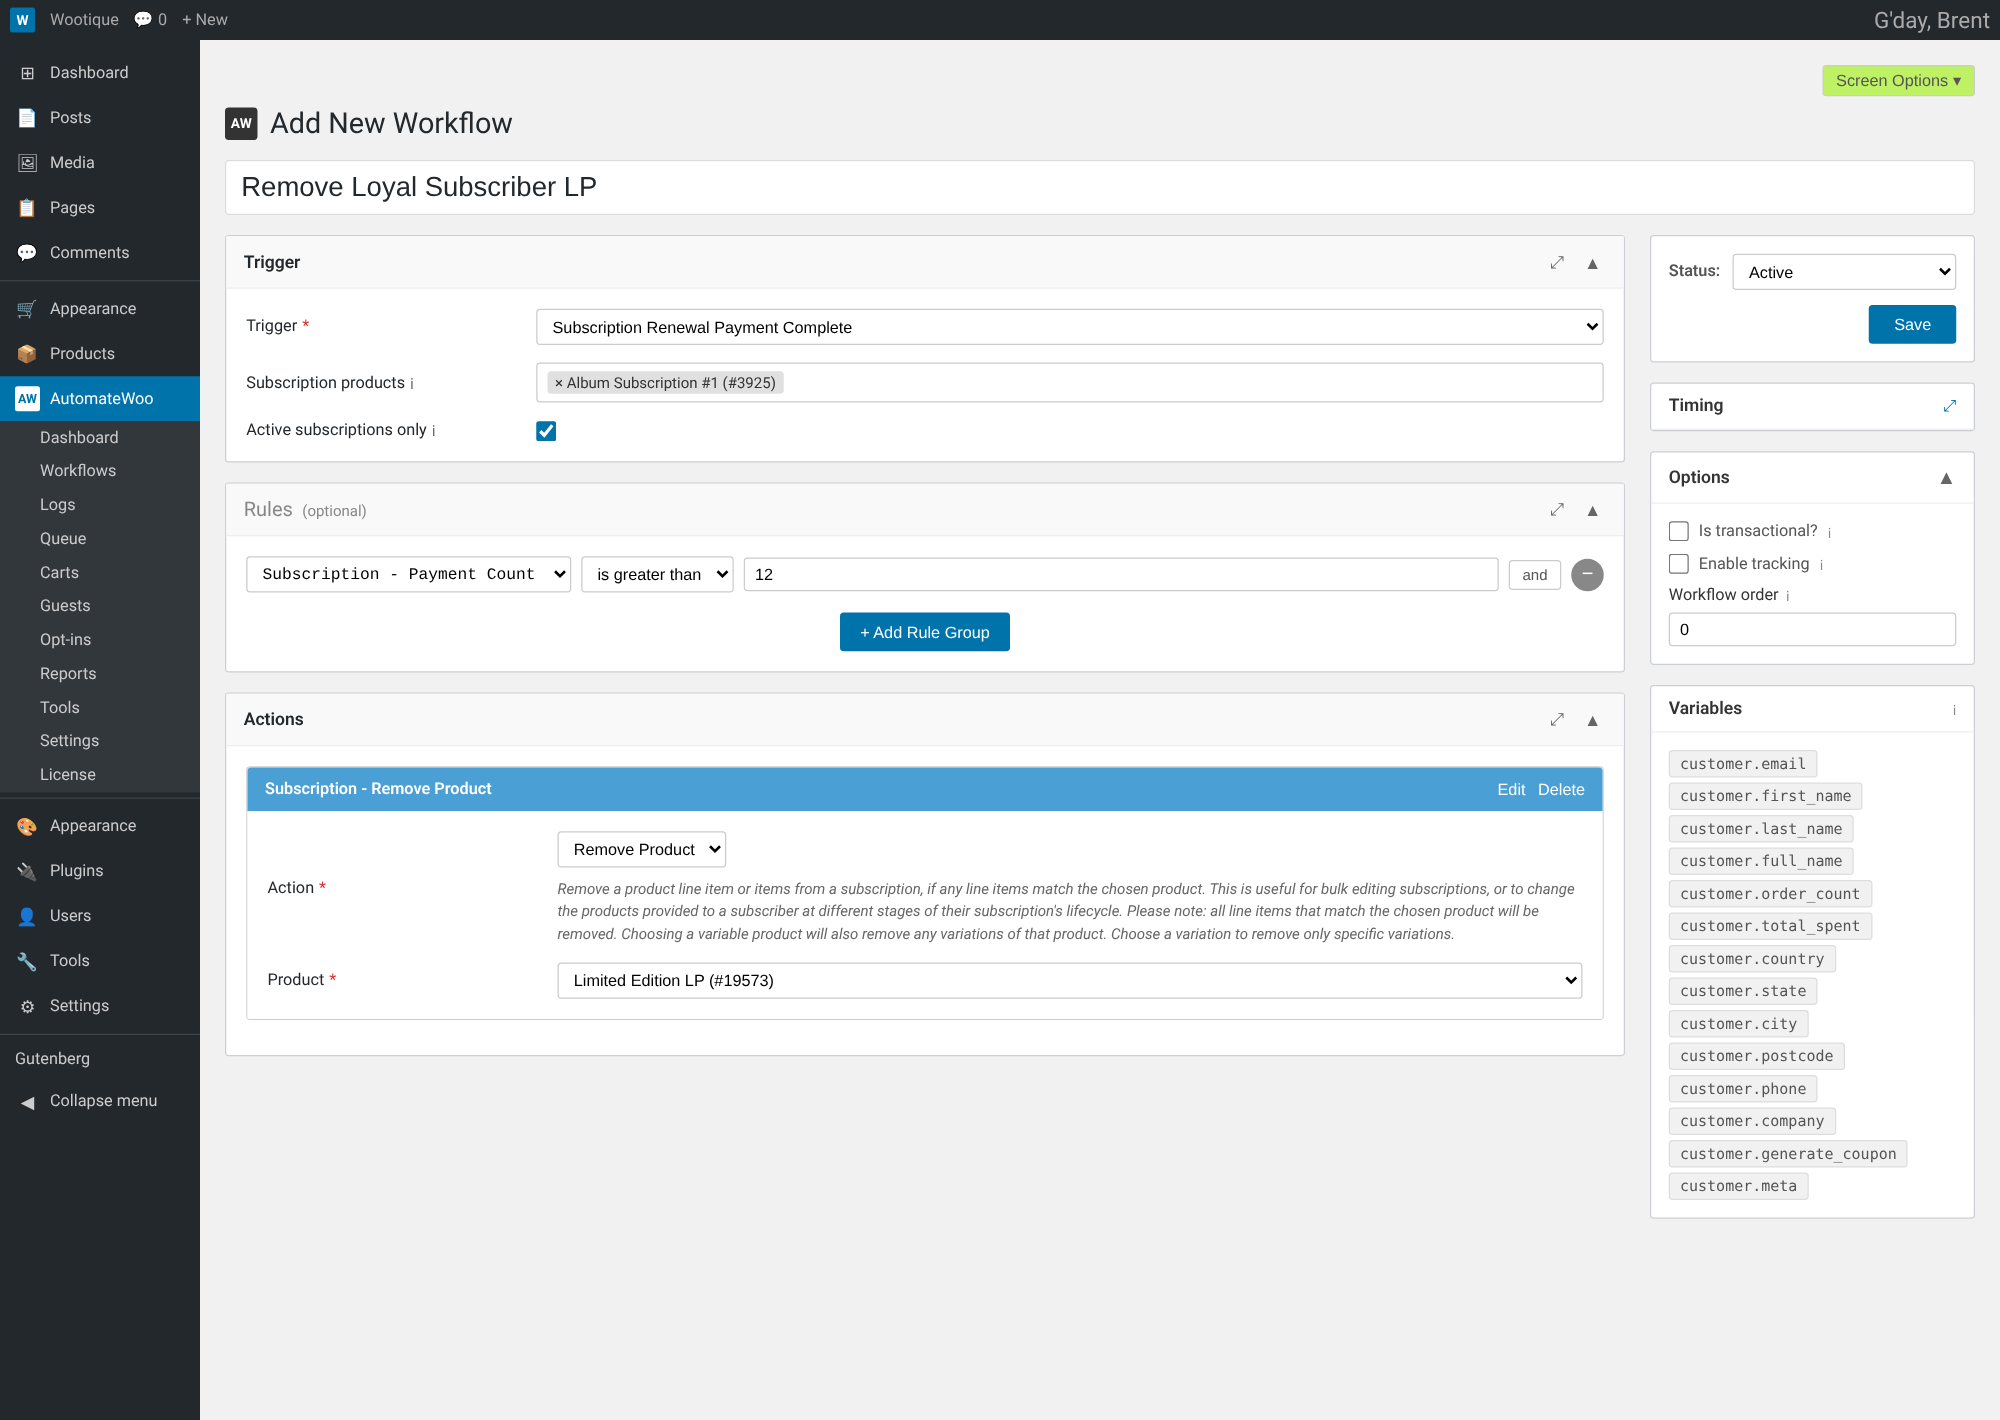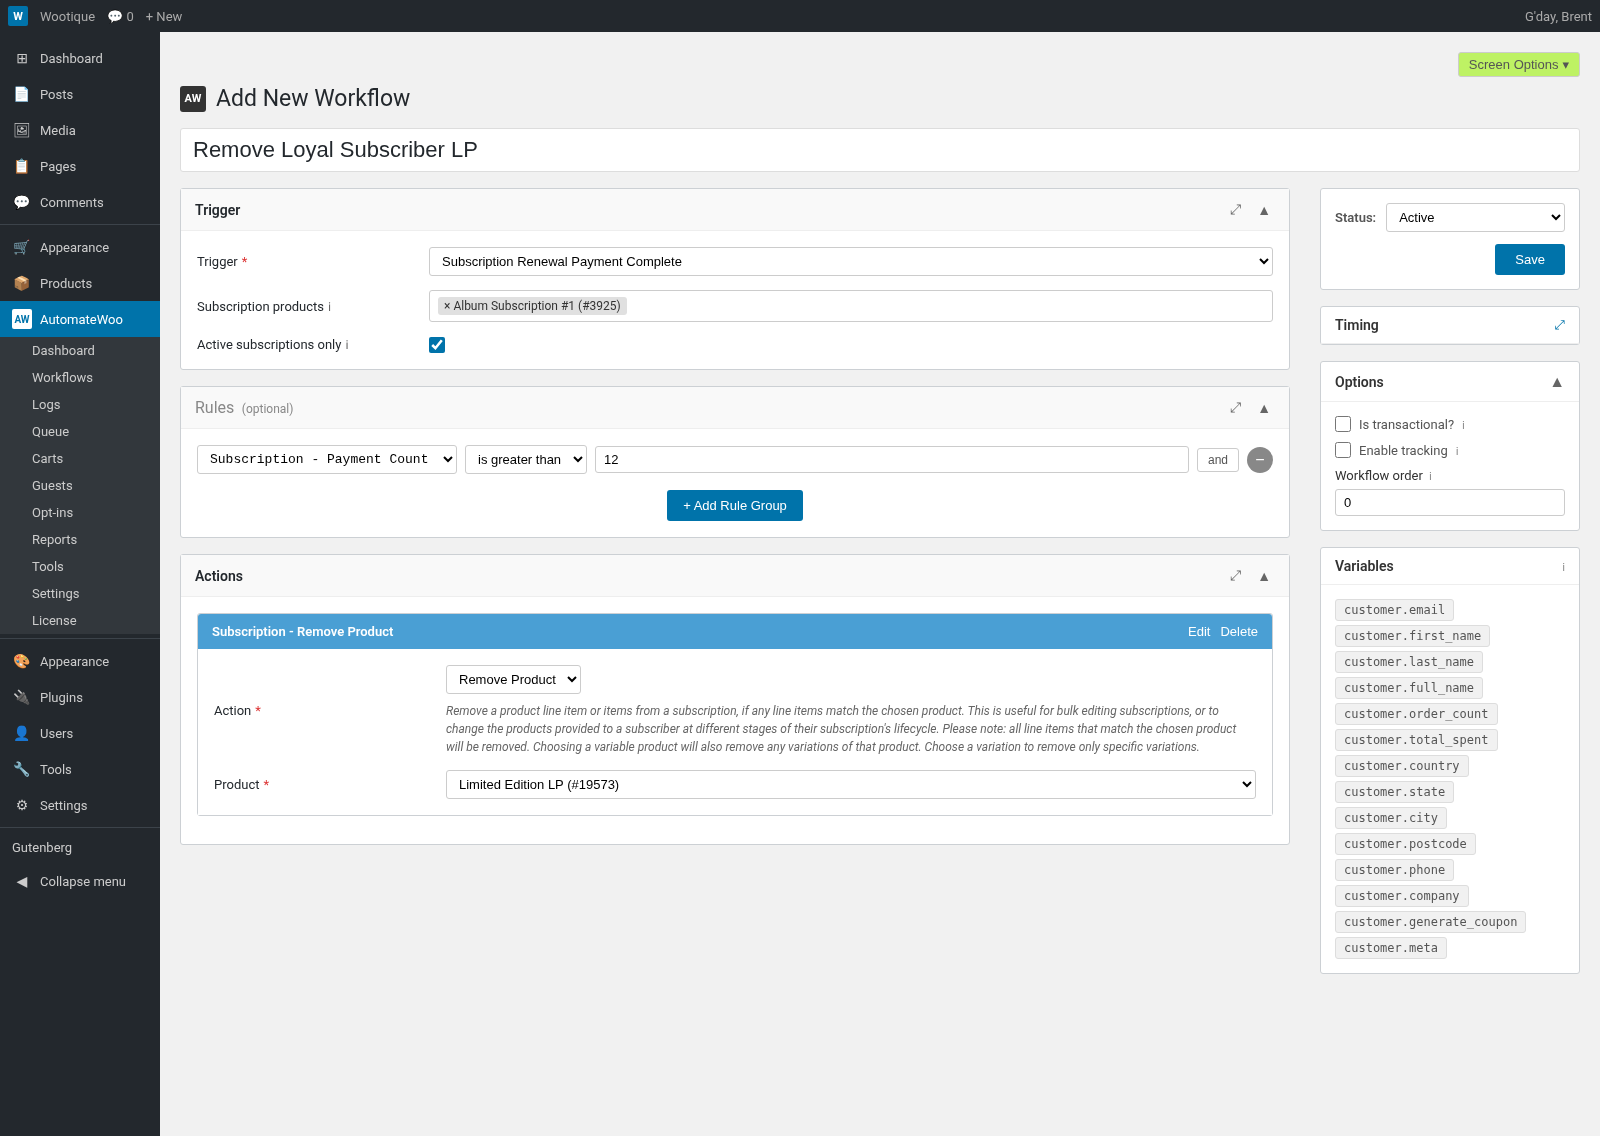--- a/index.html
+++ b/index.html
@@ -12,21 +12,21 @@
       height: 32px;
       display: flex;
       align-items: center;
       padding: 0 8px;
       gap: 12px;
       position: fixed;
       top: 0; left: 0; right: 0;
       z-index: 9999;
     }
     #wpadminbar .bar-item { color: #aaa; font-size: 13px; cursor: pointer; }
-    #wpadminbar .bar-right { margin-left: auto; color: #aaa; font-size: 13px; display: flex; align-items: center; gap: 6px; }
+    #wpadminbar .bar-right { margin-left: auto; color: #aaa; font-size: 18px; display: flex; align-items: center; gap: 6px; }
     .wp-icon { width: 20px; height: 20px; background: #0073aa; border-radius: 2px; display: inline-flex; align-items: center; justify-content: center; color: white; font-size: 11px; font-weight: bold; }
 
     
     #wpwrap { display: flex; margin-top: 32px; min-height: calc(100vh - 32px); }
 
     
     #adminmenu {
       width: 160px;
       background: #23282d;
       flex-shrink: 0;
@@ -81,21 +81,21 @@
       font-size: 22px;
       padding: 8px 12px;
       border: 1px solid #ddd;
       background: white;
       border-radius: 3px;
       margin-bottom: 16px;
       color: #23282d;
     }
 
     
-    .main-sidebar { display: flex; gap: 30px; }
+    .main-sidebar { display: flex; gap: 20px; }
     .main-area { flex: 1; min-width: 0; }
     .right-sidebar { width: 260px; flex-shrink: 0; }
 
     
     .panel {
       background: white;
       border: 1px solid #ccd0d4;
       margin-bottom: 16px;
       border-radius: 3px;
     }

